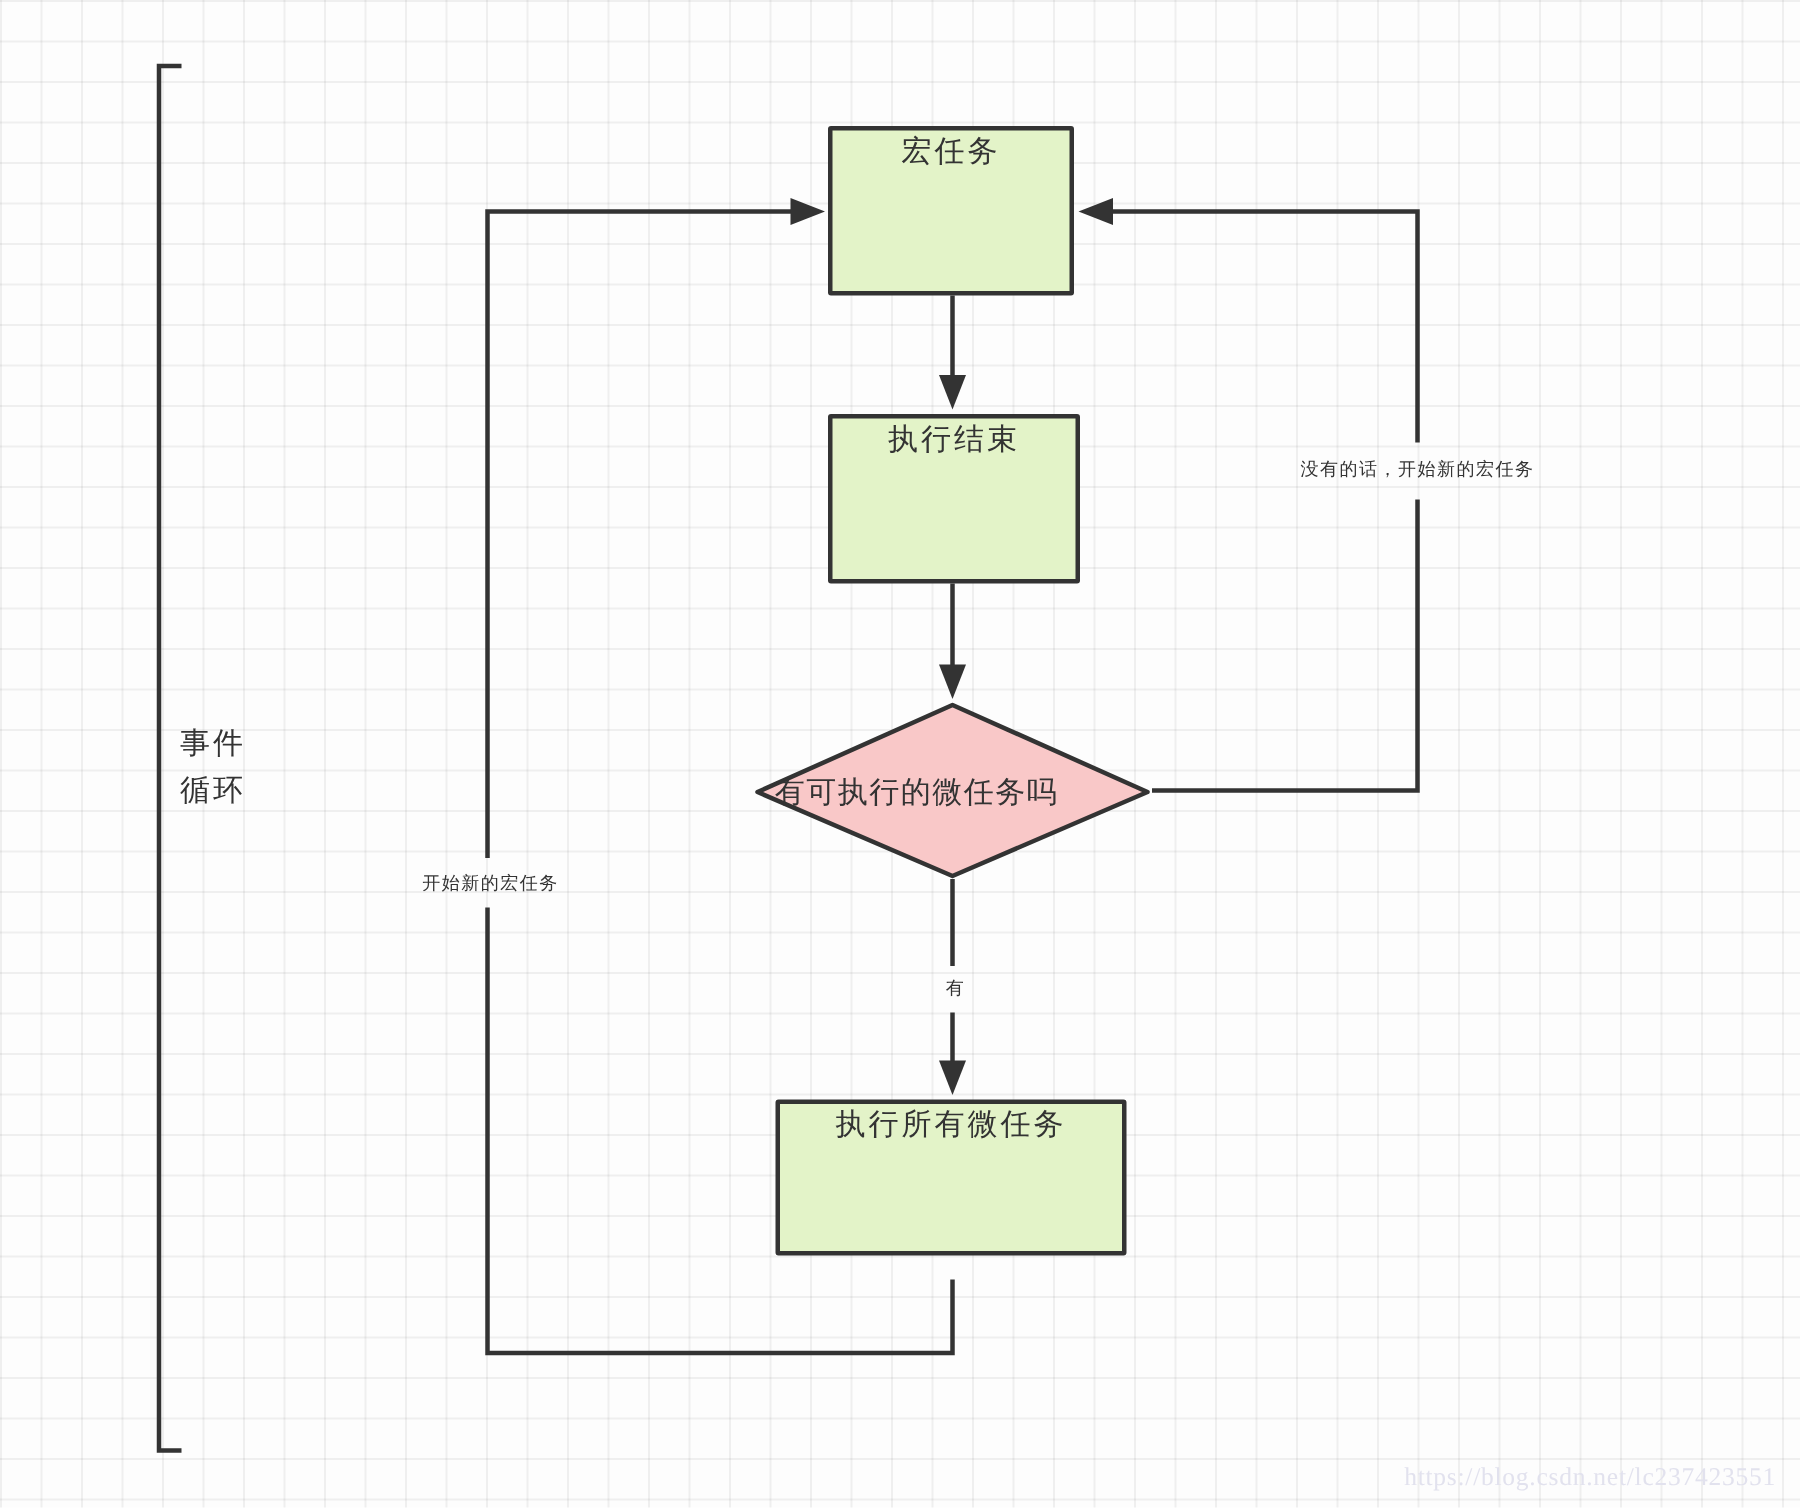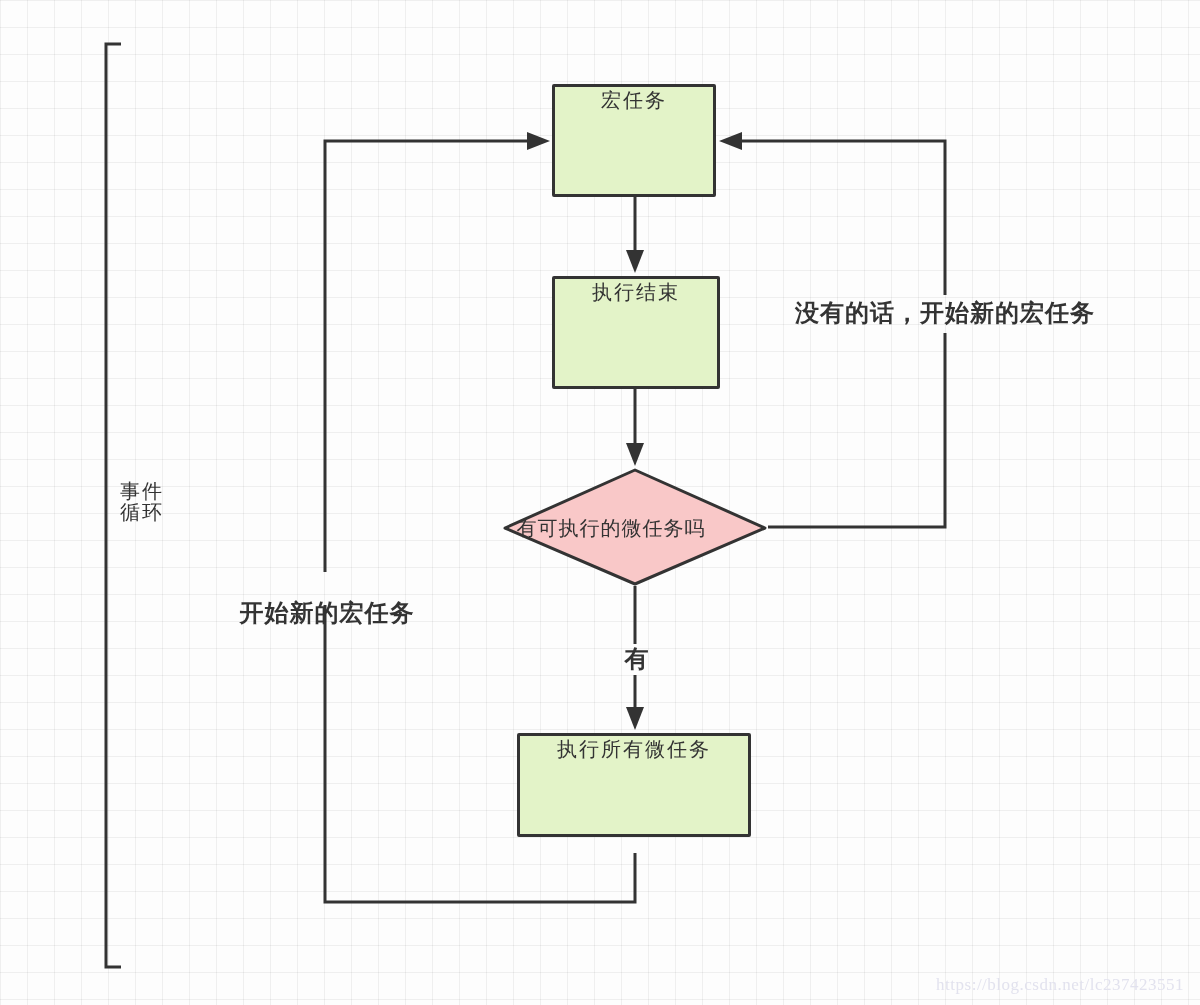--- a/index.html
+++ b/index.html
@@ -45,34 +45,33 @@
     transform: translate(-50%, -50%);
     white-space: nowrap;
     font-size: 20px;
     letter-spacing: 1px;
     color: #333;
   }
   .edge-label {
     position: absolute;
     transform: translate(-50%, -50%);
     white-space: nowrap;
-    font-size: 24px;
+    font-size: 12px;
     letter-spacing: 1px;
     color: #333;
-    font-weight: bold;
   }
-  .edge-label-left  { left: 327px; top: 589px; margin-top: 24px; }
+  .edge-label-left  { left: 327px; top: 589px; }
   .edge-label-right { left: 945px; top: 313px; }
   .edge-label-yes   { left: 637px; top: 659px; }
   .bracket-label {
     position: absolute;
     left: 120px; top: 481px;
     width: 48px;
     font-size: 20px;
-    line-height: 21px;
+    line-height: 31px;
     letter-spacing: 2px;
     color: #333;
   }
   .watermark {
     position: absolute;
     right: 16px; top: 975px;
     font-family: "Liberation Serif", "DejaVu Serif", serif;
     font-size: 17px;
     letter-spacing: 0.5px;
     color: #e2e2ee;

